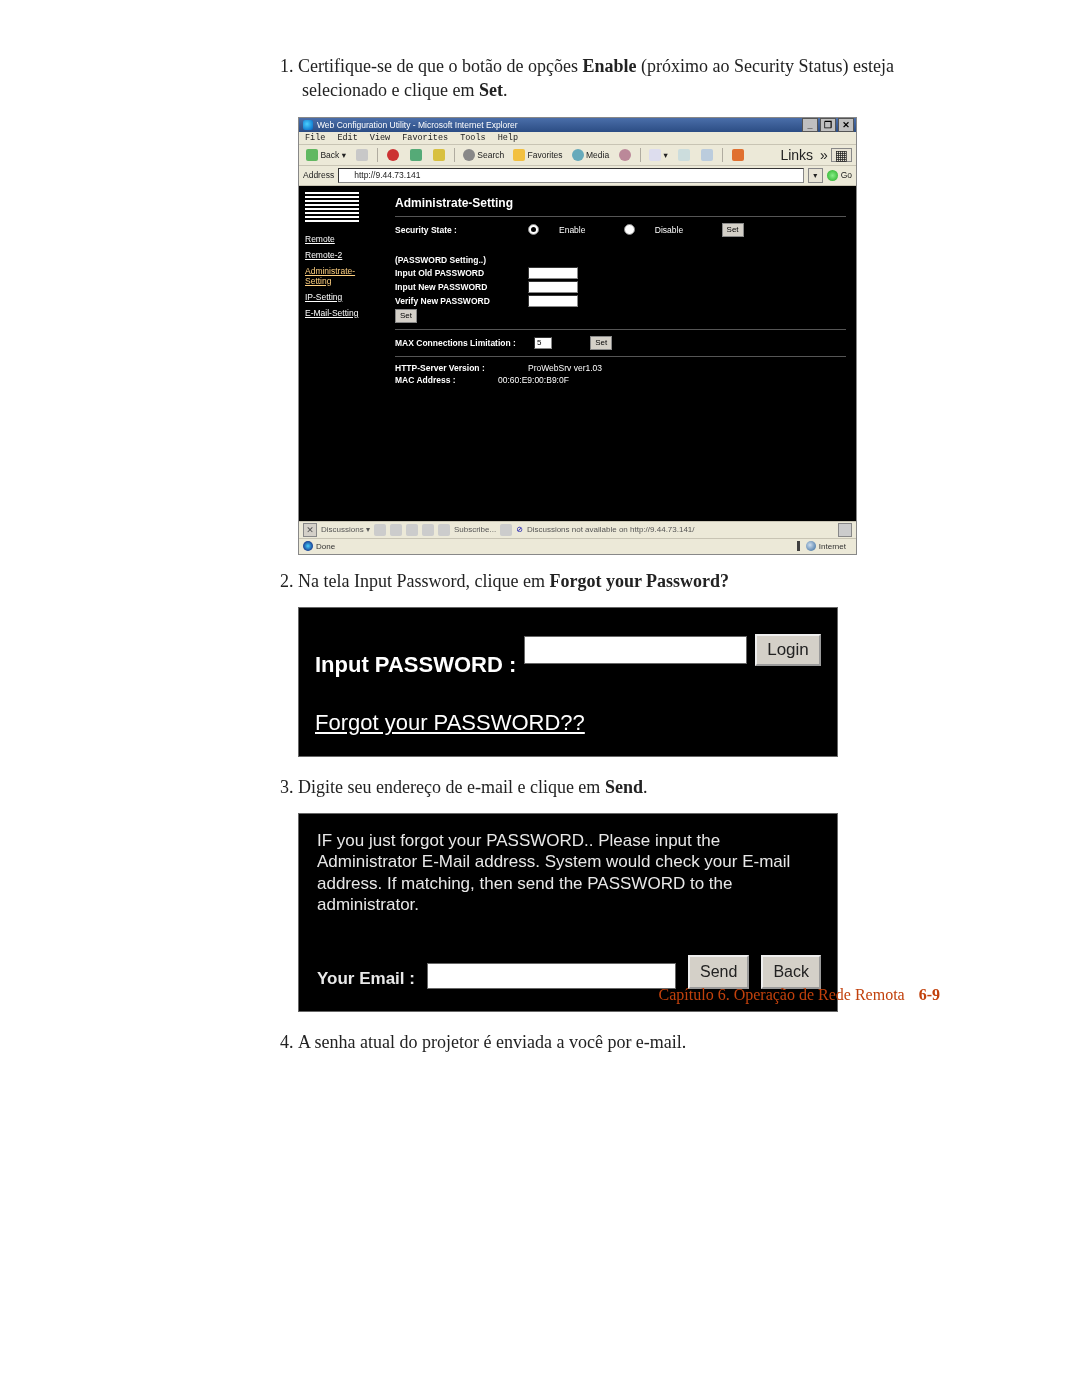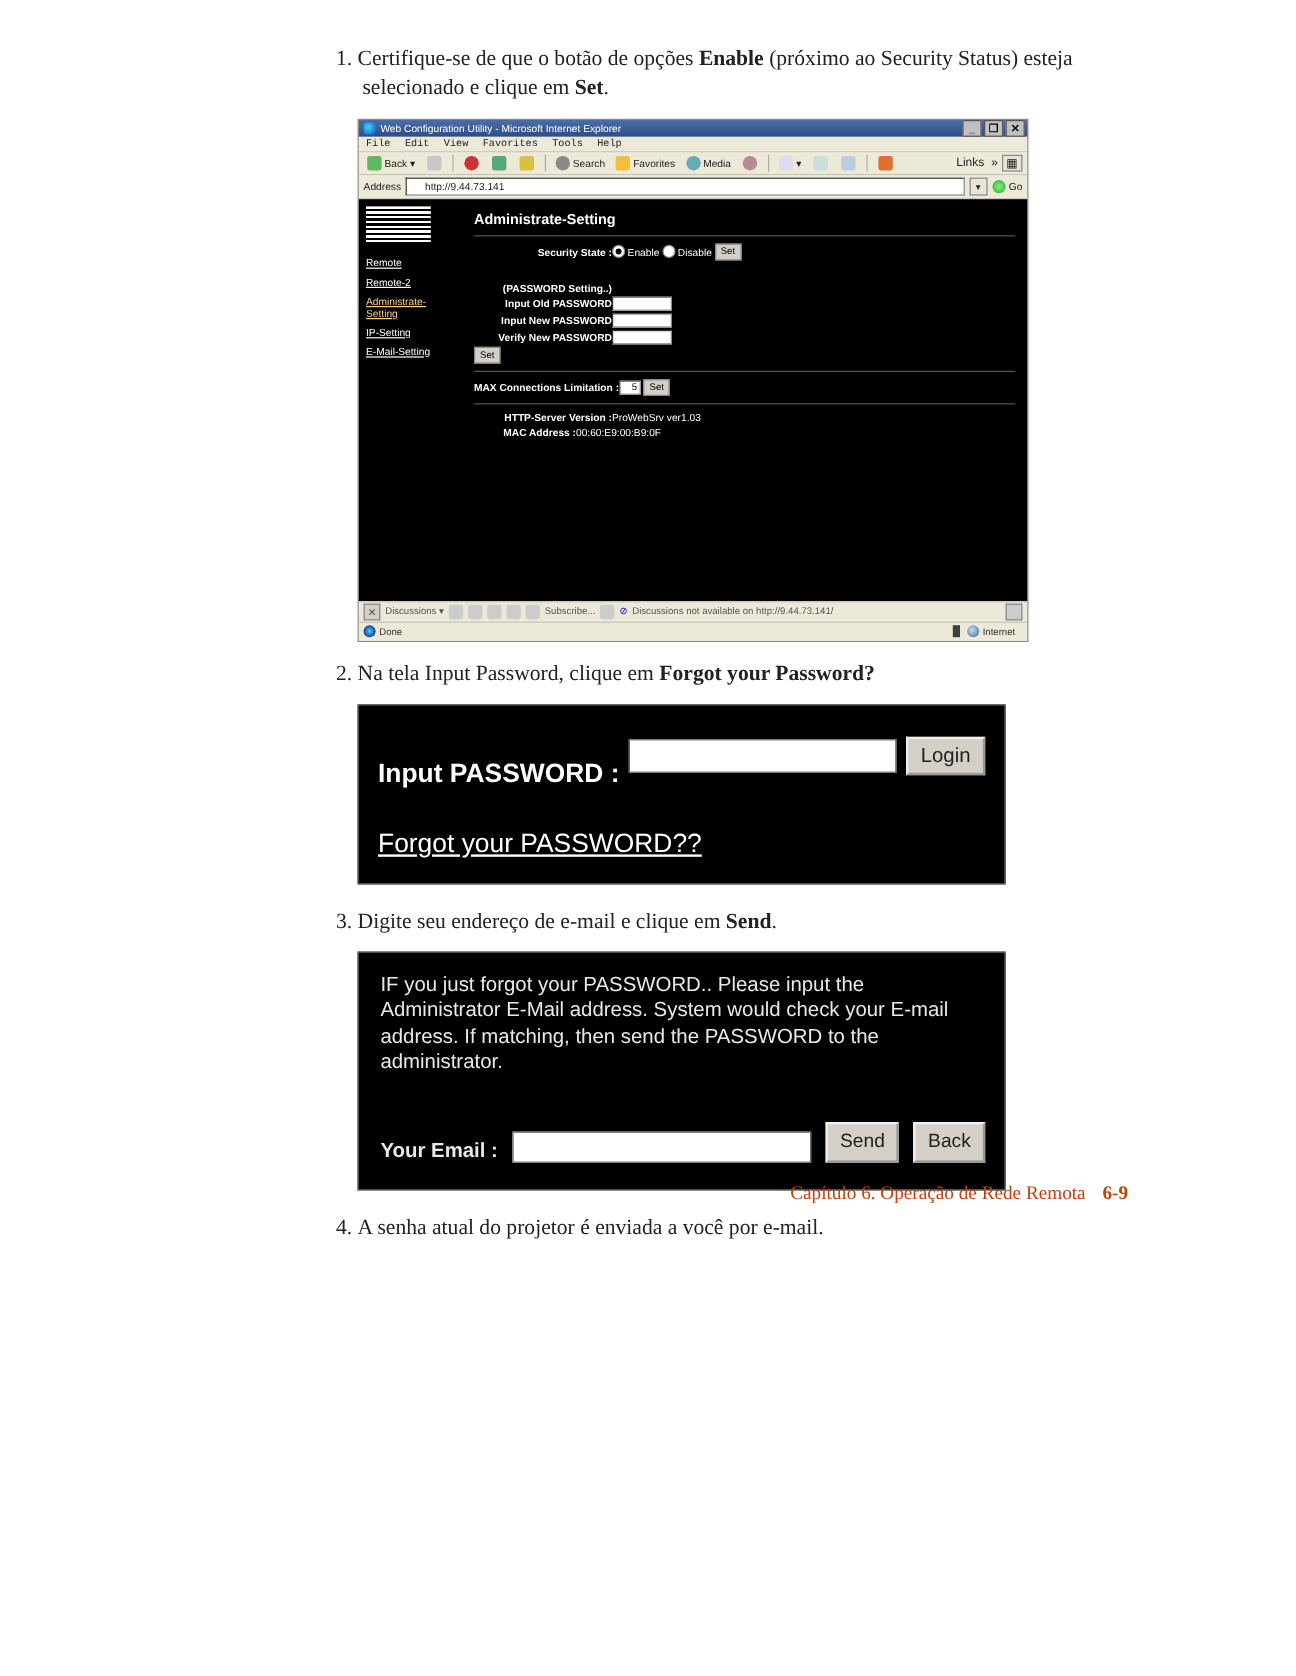--- a/index.html
+++ b/index.html
@@ -7,21 +7,21 @@
     padding: 0;
     background: #fff;
     font-family: Georgia, "Times New Roman", serif;
     color: #222;
   }
   .page {
     width: 1080px;
     height: 1062px;
     position: relative;
     box-sizing: border-box;
-    padding: 36px 140px 60px 280px;
+    padding: 54px 140px 60px 280px;
   }
   .step {
     font-size: 18px;
     line-height: 1.35;
     margin: 0 0 14px 0;
     text-indent: -22px;
     padding-left: 22px;
   }
   .step .bold { font-weight: bold; }
 
@@ -97,21 +97,21 @@
   .ie-toolbar .ticon.fav    { background:#f2c040; }
   .ie-toolbar .ticon.media  { background:#6ab; border-radius:50%; }
   .ie-toolbar .ticon.hist   { background:#b89; border-radius:50%; }
   .ie-toolbar .ticon.mail   { background:#dde; }
   .ie-toolbar .ticon.print  { background:#cdd; }
   .ie-toolbar .ticon.edit   { background:#bcd; }
   .ie-toolbar .ticon.msn    { background:#e07030; }
   .ie-toolbar .links-box {
     margin-left: auto;
     display:flex; align-items:center; gap:3px;
-    font-size:10px;
+    font-size:14px;
   }
   .ie-toolbar .links-btn {
     border:1px solid #888; background:#e8e4d6; padding:0 3px; height:12px;
     display:inline-flex; align-items:center;
   }
   .ie-addrbar {
     display:flex; align-items:center;
     padding:2px 4px;
     background:#ece9d8;
     border-bottom:1px solid #c8c4b4;
@@ -167,21 +167,21 @@
     flex:1;
     padding:10px 10px;
     font-size:8.5px;
     box-sizing:border-box;
   }
   .ie-main h1 {
     font-size:12px; font-weight:bold; margin:0 0 4px 0;
     font-family: Arial, sans-serif;
   }
   .ie-hr { border:0; border-top:1px solid #555; margin:6px 0; }
-  .ie-row { display:flex; align-items:center; gap:0; margin:2px 0;text-align:right; }
+  .ie-row { display:flex; align-items:center; gap:18px; margin:2px 0; }
   .ie-row .lbl { min-width:115px; }
   .ie-row .lbl.b { font-weight:bold; }
   .ie-input {
     height:12px; width:50px; background:#fff; color:#000;
     border:1px inset #888; font-size:8px; padding:0 2px;
     box-sizing:border-box;
   }
   .ie-input.short { width:18px; }
   .ie-btn {
     height:12px; padding:0 4px; font-size:8px;
@@ -209,21 +209,21 @@
   }
   .ie-discuss .di { width:12px;height:12px;background:#ccc;border-radius:2px; }
   .ie-discuss .no-disp { color:#00a; }
   .ie-status {
     display:flex; align-items:center;
     background:#ece9d8; color:#333;
     height:15px; padding:0 4px; font-size:8px;
     border-top:1px solid #c8c4b4;
   }
   .ie-status .seg {
-    border-left:6px solid #404040; height:100%;
+    border-left:3px solid #404040; height:100%;
     padding:0 6px; display:flex; align-items:flex-end;
   }
   .ie-status .ie-logo-small {
     width:10px;height:10px;border-radius:50%;
     background:radial-gradient(circle,#4ad0ff,#006);
     margin-right:3px;
   }
   .ie-status .globe {
     width:10px;height:10px;border-radius:50%;
     background:radial-gradient(circle at 40% 40%, #cde, #369);

